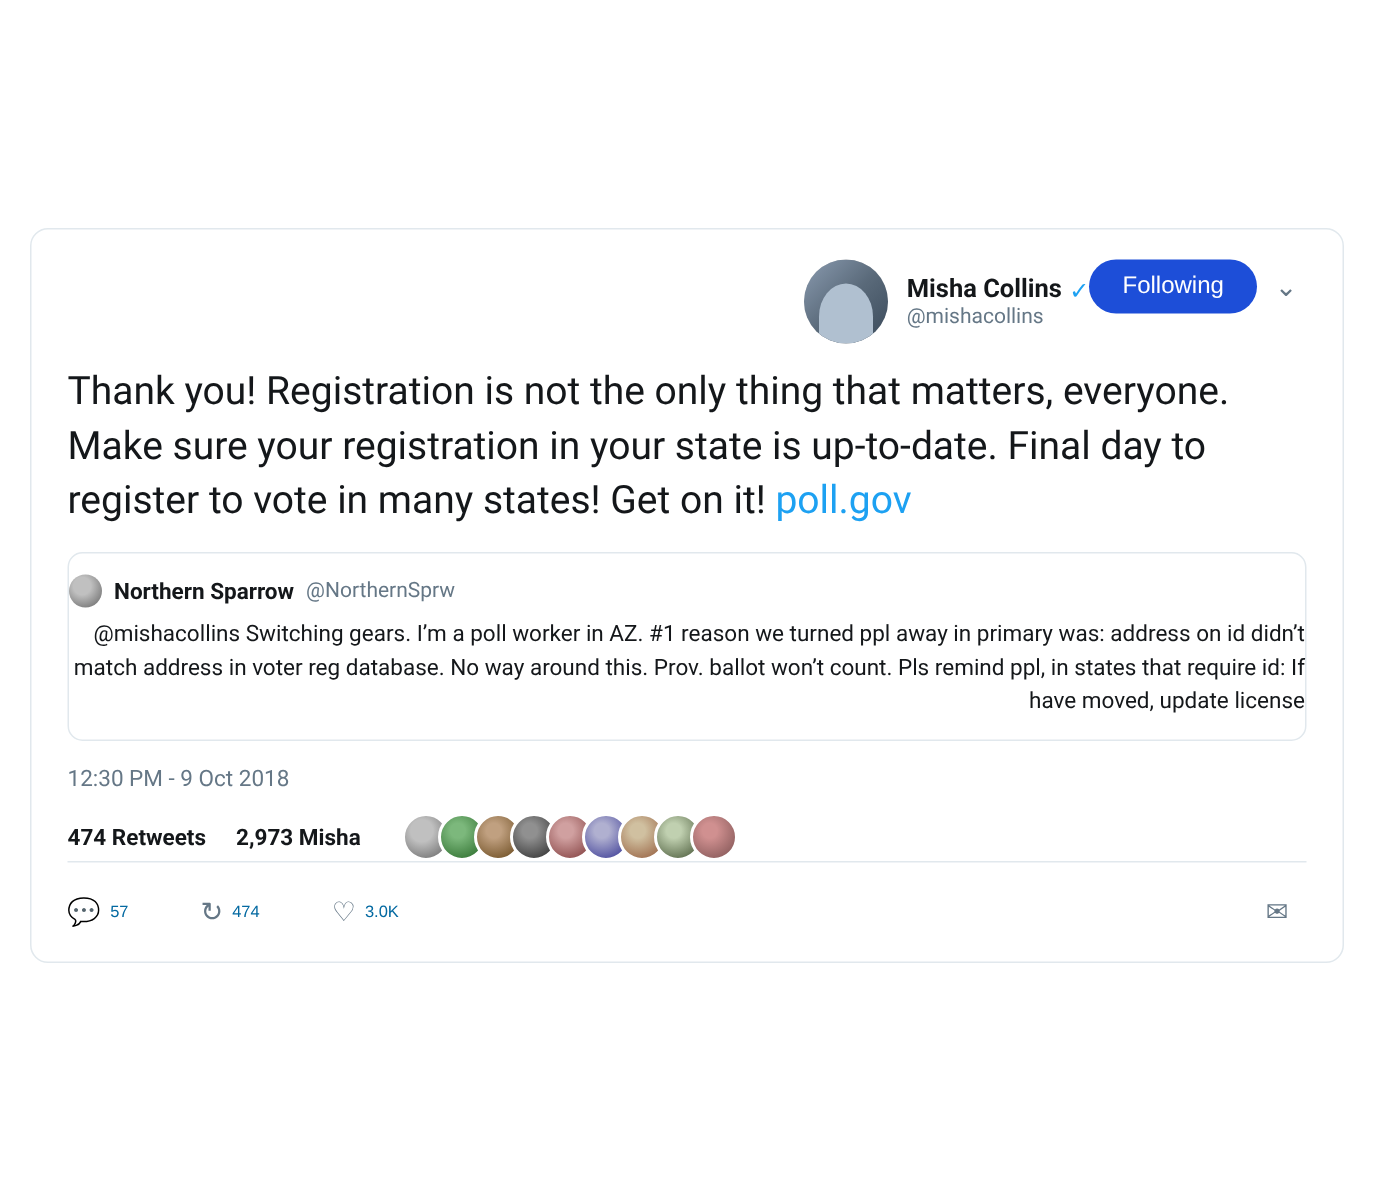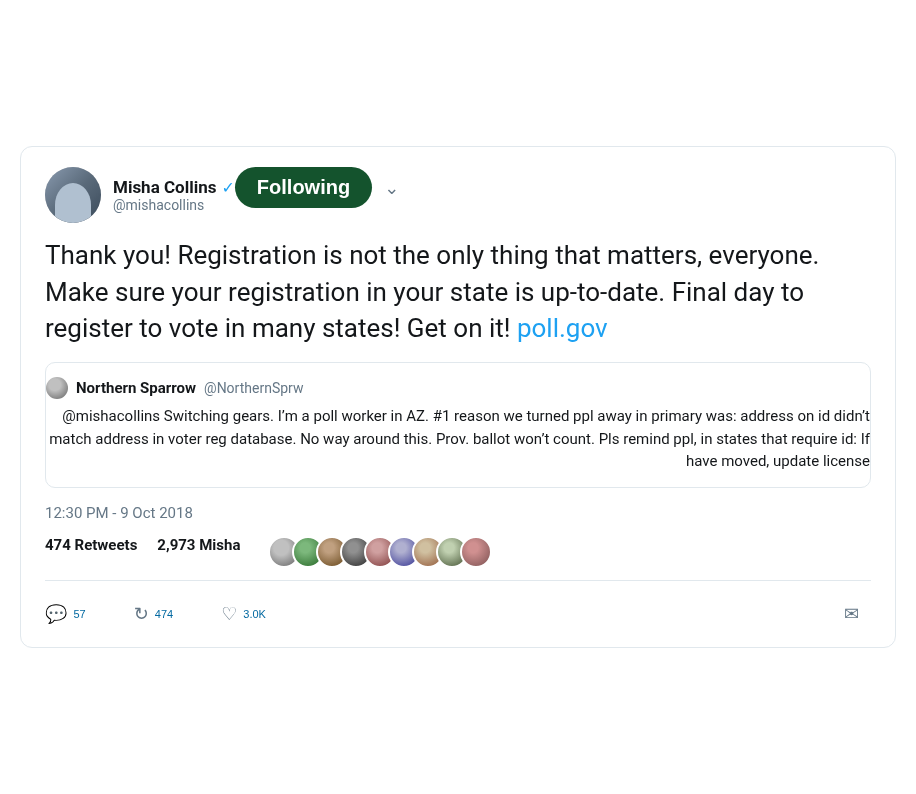--- a/index.html
+++ b/index.html
@@ -15,21 +15,21 @@
     .tweet-card {
       width: 880px;
       background: #fff;
       border: 1px solid #e1e8ed;
       border-radius: 12px;
       padding: 20px 24px 16px;
     }
     .tweet-header {
       display: flex;
       align-items: flex-start;
-      justify-content: flex-start;
+      justify-content: flex-end;
       margin-bottom: 14px;
     }
     .tweet-author {
       display: flex;
       align-items: center;
       gap: 12px;
     }
     .avatar {
       width: 56px;
       height: 56px;
@@ -76,27 +76,27 @@
     .author-handle {
       font-size: 14px;
       color: #657786;
     }
     .following-btn-wrapper {
       display: flex;
       align-items: center;
       gap: 6px;
     }
     .following-btn {
-      background: #14532d;
+      background: #1d4ed8;
       color: #fff;
       border: none;
       border-radius: 9999px;
       padding: 9px 22px;
-      font-size: 20px;
-      font-weight: 700;
+      font-size: 16px;
+      font-weight: 400;
       cursor: pointer;
     }
     .chevron-btn {
       background: none;
       border: none;
       cursor: pointer;
       color: #657786;
       font-size: 18px;
       padding: 4px 6px;
     }
@@ -145,23 +145,23 @@
       line-height: 1.5;
       text-align: right;
     }
     .tweet-timestamp {
       font-size: 15px;
       color: #657786;
       margin-bottom: 14px;
     }
     .tweet-stats {
       display: flex;
+      align-items: center;
       gap: 0;
       margin-bottom: 12px;
-      padding-bottom: 12px;
       border-bottom: 1px solid #e1e8ed;
     }
     .stats-text {
       font-size: 15px;
       color: #14171a;
       margin-right: 20px;
     }
     .stats-text span {
       font-weight: 700;
     }

